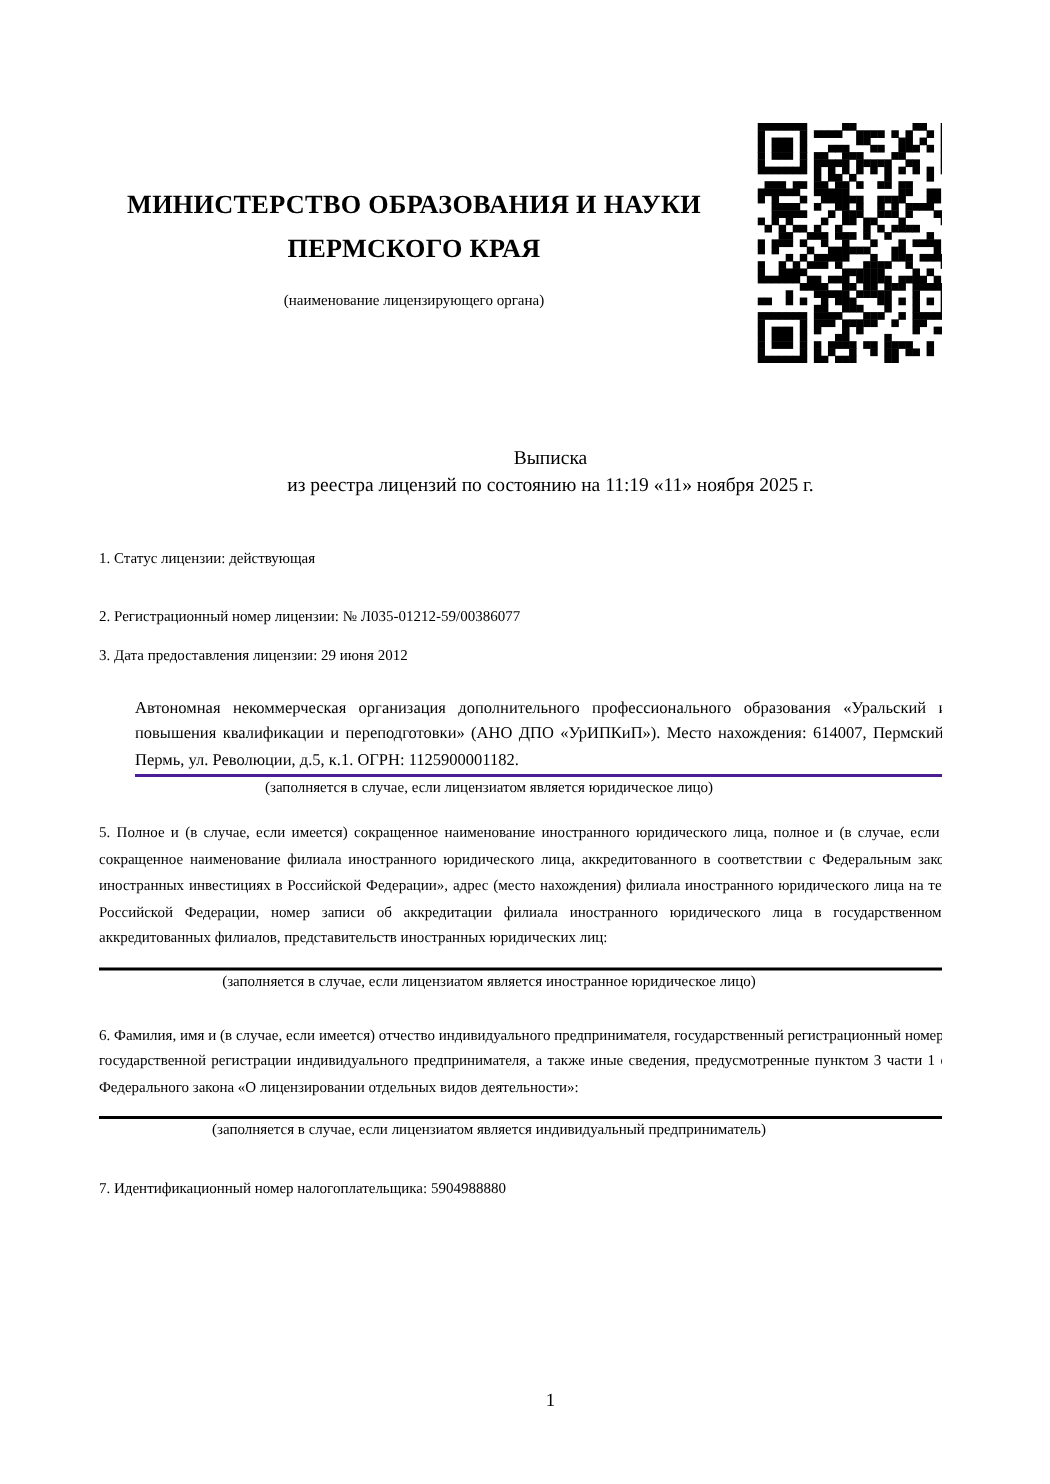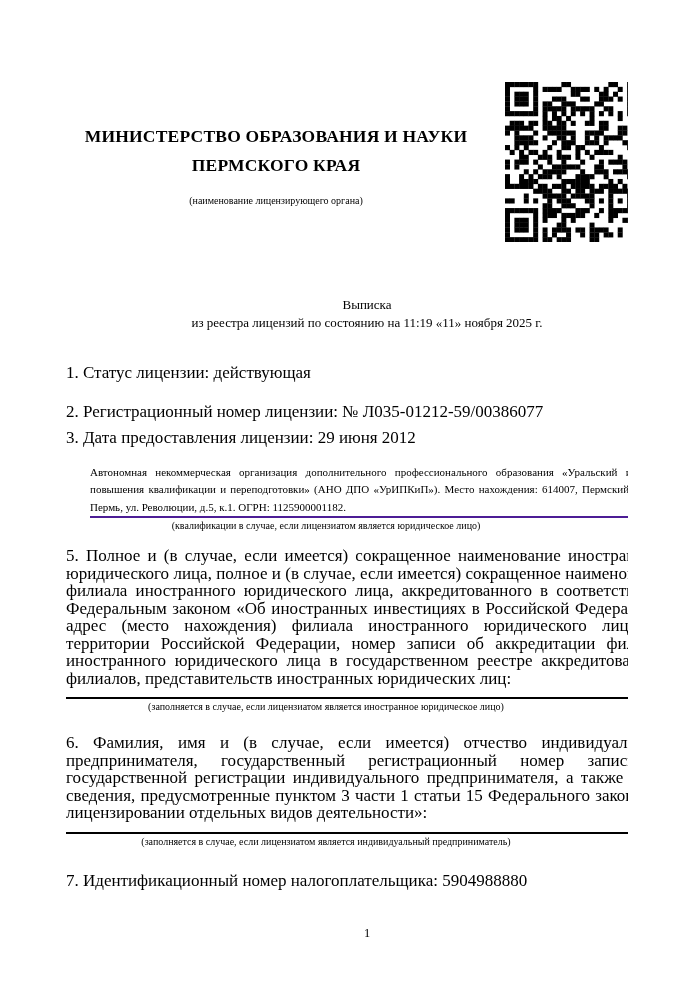--- a/index.html
+++ b/index.html
@@ -47,21 +47,21 @@
     top: 296px;
     width: 602px;
   }
   .doc-title {
     text-align: center;
     font-size: 13px;
     line-height: 17.5px;
     margin-bottom: 33px;
   }
   .item-text {
-    font-size: 17px;
+    font-size: 10px;
     line-height: 17.5px;
     text-align: justify;
   }
   .answer-filled {
     font-size: 11px;
     line-height: 17.5px;
     text-align: justify;
     border-bottom: 2px solid #4c1d95;
     margin-left: 24px;
   }
@@ -655,21 +655,21 @@
     <section class="item-2">
       <p class="item-text">2. Регистрационный номер лицензии: № Л035-01212-59/00386077</p>
     </section>
 
     <section class="item-3">
       <p class="item-text">3. Дата предоставления лицензии: 29 июня 2012</p>
     </section>
 
     <section class="item-4">
       <p class="answer-filled">Автономная некоммерческая организация дополнительного профессионального образования «Уральский институт повышения квалификации и переподготовки» (АНО ДПО «УрИПКиП»). Место нахождения: 614007, Пермский край, г. Пермь, ул. Революции, д.5, к.1. ОГРН: 1125900001182.</p>
-      <div class="caption">(квалификации в случае, если лицензиатом является юридическое лицо)</div>
+      <div class="caption">(заполняется в случае, если лицензиатом является юридическое лицо)</div>
     </section>
 
     <section class="item-5">
       <p class="item-text">5. Полное и (в случае, если имеется) сокращенное наименование иностранного юридического лица, полное и (в случае, если имеется) сокращенное наименование филиала иностранного юридического лица, аккредитованного в соответствии с Федеральным законом «Об иностранных инвестициях в Российской Федерации», адрес (место нахождения) филиала иностранного юридического лица на территории Российской Федерации, номер записи об аккредитации филиала иностранного юридического лица в государственном реестре аккредитованных филиалов, представительств иностранных юридических лиц:</p>
       <div class="blank-line"></div>
       <div class="caption">(заполняется в случае, если лицензиатом является иностранное юридическое лицо)</div>
     </section>
 
     <section class="item-6">
       <p class="item-text">6. Фамилия, имя и (в случае, если имеется) отчество индивидуального предпринимателя, государственный регистрационный номер записи о государственной регистрации индивидуального предпринимателя, а также иные сведения, предусмотренные пунктом 3 части 1 статьи 15 Федерального закона «О лицензировании отдельных видов деятельности»:</p>

